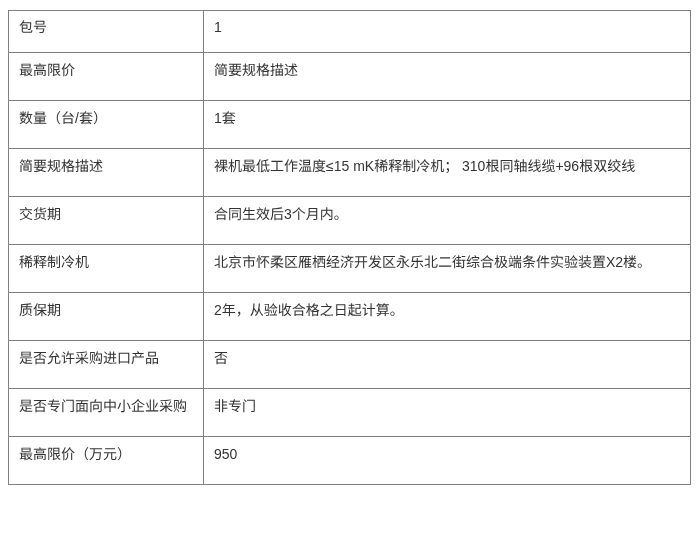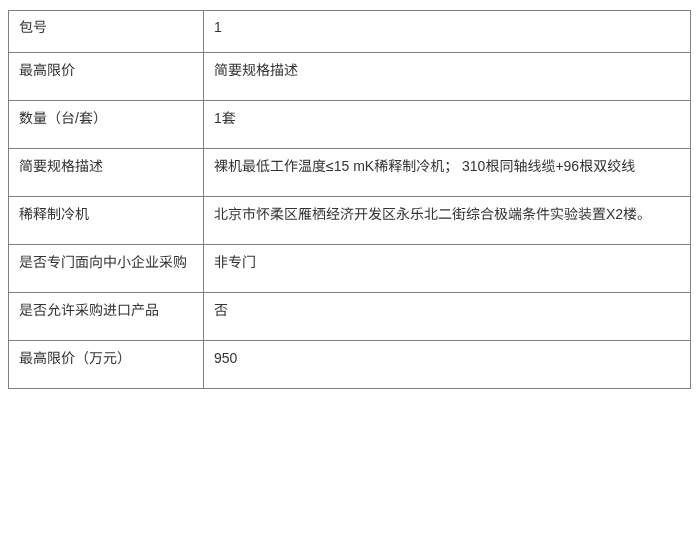--- a/index.html
+++ b/index.html
@@ -61,29 +61,37 @@
     </tr>
     <tr>
       <td>数量（台/套）</td>
       <td>1套</td>
     </tr>
     <tr>
       <td>简要规格描述</td>
       <td>裸机最低工作温度≤15 mK稀释制冷机； 310根同轴线缆+96根双绞线</td>
     </tr>
     <tr>
+      <td>交货期</td>
+      <td>合同生效后3个月内。</td>
+    </tr>
+    <tr>
       <td>稀释制冷机</td>
       <td>北京市怀柔区雁栖经济开发区永乐北二街综合极端条件实验装置X2楼。</td>
     </tr>
     <tr>
-      <td>是否专门面向中小企业采购</td>
-      <td>非专门</td>
+      <td>质保期</td>
+      <td>2年，从验收合格之日起计算。</td>
     </tr>
     <tr>
       <td>是否允许采购进口产品</td>
       <td>否</td>
+    </tr>
+    <tr>
+      <td>是否专门面向中小企业采购</td>
+      <td>非专门</td>
     </tr>
     <tr>
       <td>最高限价（万元）</td>
       <td>950</td>
     </tr>
   </tbody>
 </table>
 
 </body></html>

